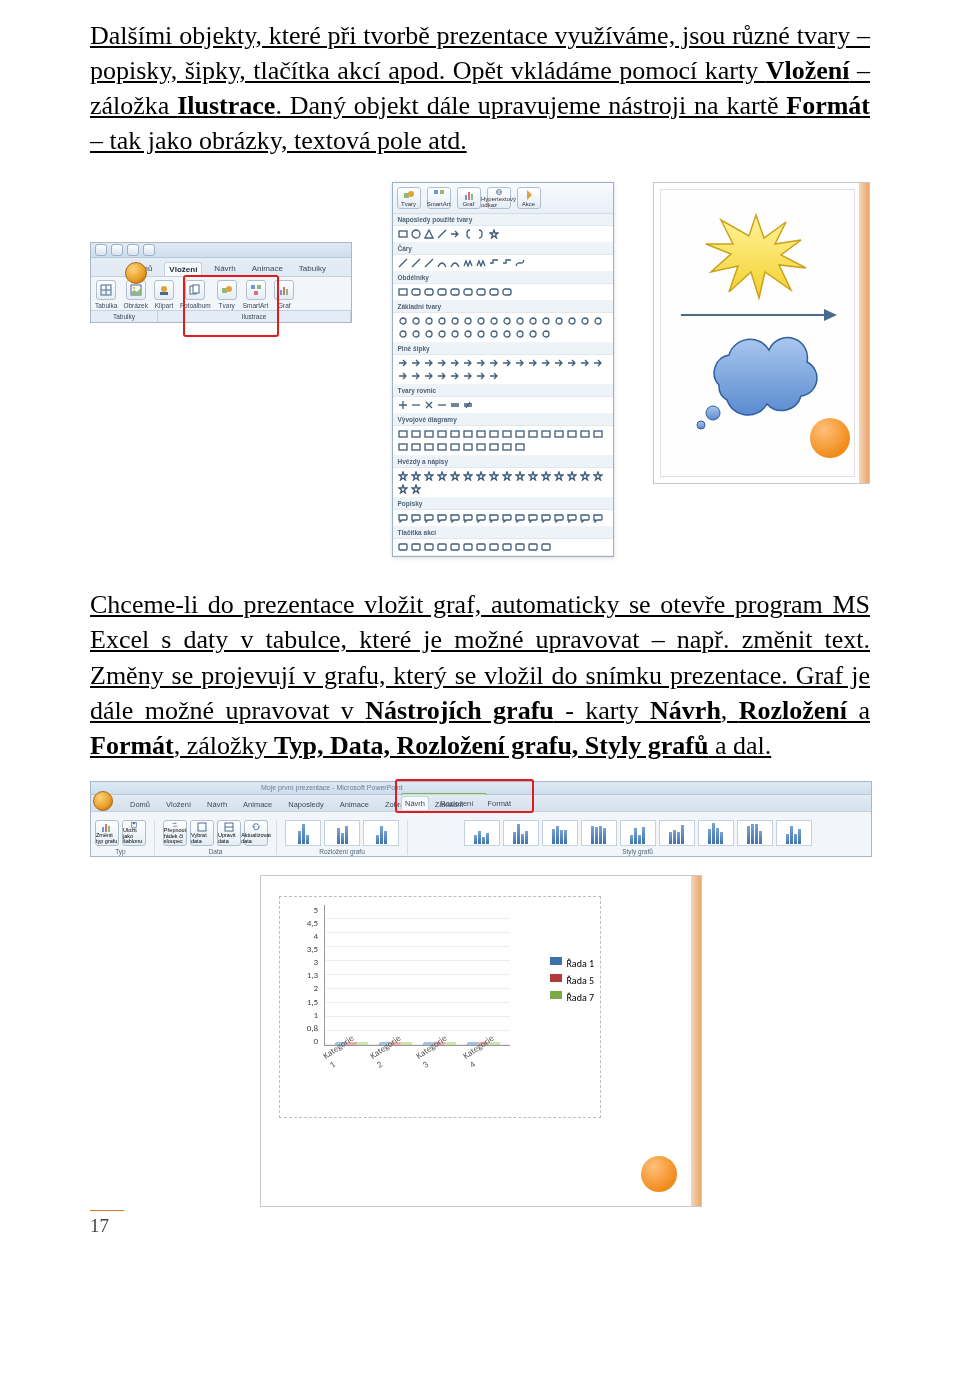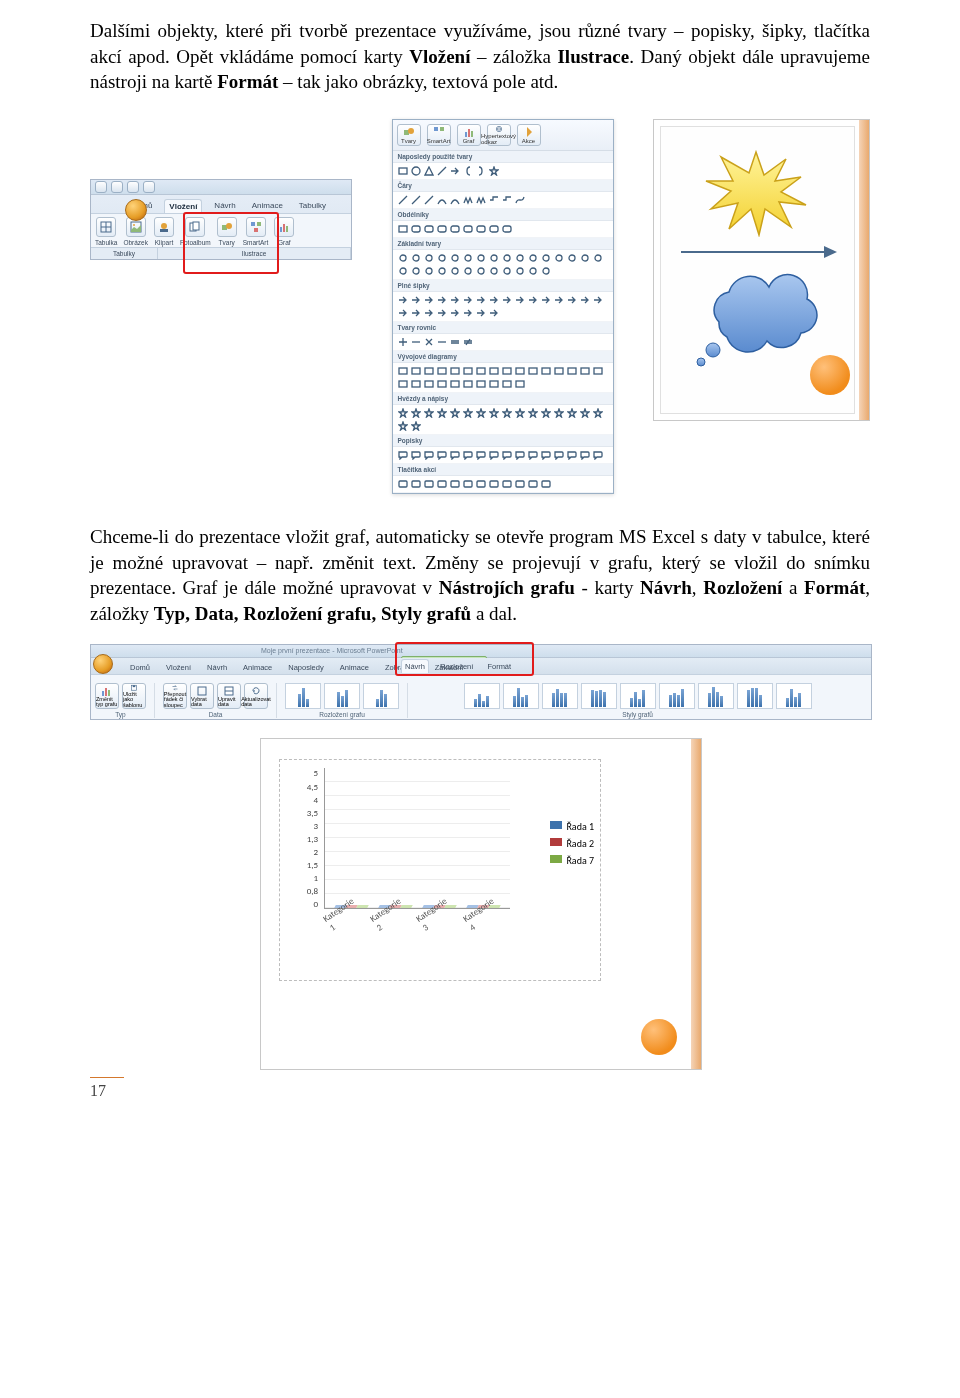--- a/index.html
+++ b/index.html
@@ -10,24 +10,25 @@
     color: #000;
     width: 960px;
   }
   .page {
     width: 960px;
     padding: 18px 90px 40px 90px;
     box-sizing: border-box;
     position: relative;
   }
   .para {
-    font-size: 19px;
+    font-size: 26px;
     line-height: 1.35;
     text-align: justify;
     margin: 0 0 12px 0;
+    text-decoration: underline;
   }
   .b { font-weight: bold; }
 
   
   .imgrow1 {
     display: flex;
     justify-content: space-between;
     margin: 24px 0 30px 0;
     gap: 12px;
     align-items: flex-start;
@@ -396,21 +397,21 @@
     font-size: 10px;
     font-family: Calibri, sans-serif;
   }
   .legend div { display: flex; align-items: center; gap: 4px; margin-bottom: 4px; }
   .legend .sw { width: 12px; height: 8px; }
 
   .pagenum {
     position: absolute;
     left: 90px;
     bottom: 10px;
-    font-size: 16px;
+    font-size: 19px;
     color: #444;
     border-top: 1px solid #d4782d;
     padding-top: 4px;
     width: 34px;
   }
 </style>
 </head>
 <body>
 
 <div class="page">
@@ -1643,21 +1644,21 @@
               <div class="xa">Kategorie 4</div>
             </div>
         </div>
         <div class="legend" id="legend">
             <div>
               <div class="sw" style="background: rgb(61, 114, 172);"></div>
               <span>Řada 1</span>
             </div>
             <div>
               <div class="sw" style="background: rgb(177, 59, 59);"></div>
-              <span>Řada 2</span>
+              <span>Řada 5</span>
             </div>
             <div>
               <div class="sw" style="background: rgb(124, 169, 68);"></div>
               <span>Řada 7</span>
             </div>
           </div>
       </div>
       <div class="circle"></div>
       <div class="accent"></div>
     </div>

